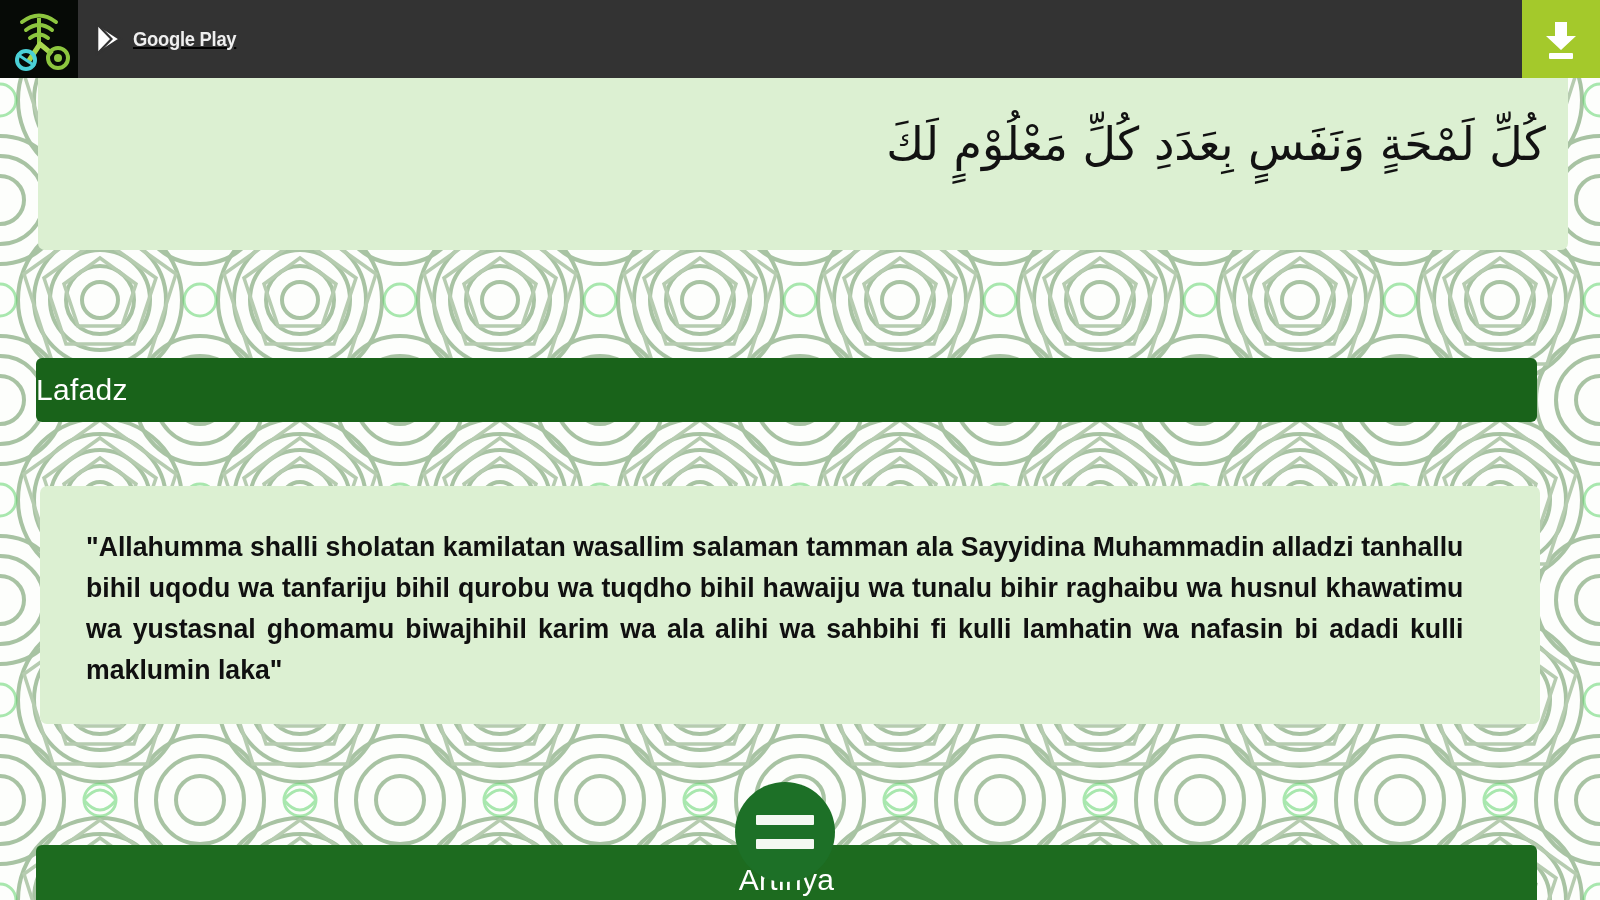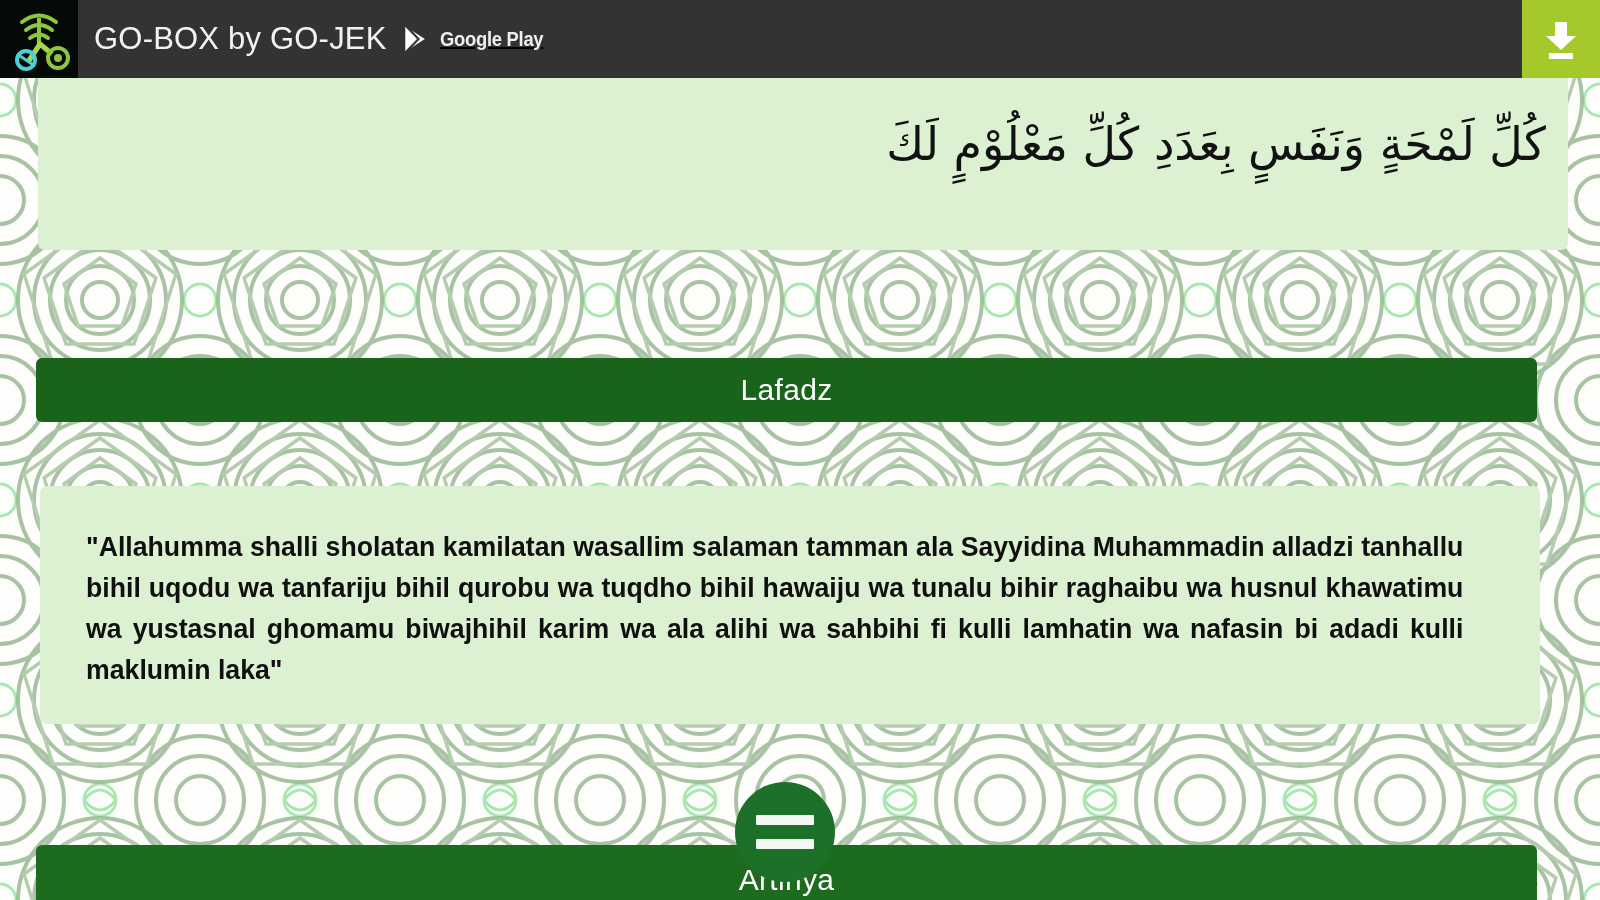--- a/index.html
+++ b/index.html
@@ -119,21 +119,21 @@
 
   
   #lafadz-button{
     position:absolute;
     left:36px; top:358px;
     width:1501px; height:64px;
     background:#19631a;
     border-radius:6px;
     display:flex;
     align-items:center;
-    justify-content:center;
+    justify-content:flex-start;
     cursor:pointer;
   }
   #lafadz-label{
     color:#ffffff;
     font-size:30px;
     font-weight:400;
     letter-spacing:.3px;
   }
 
   
@@ -279,21 +279,20 @@
         <path d="M39 18 L39 48" stroke="#8dc63f" stroke-width="4"></path>
         <path d="M28 62 L40 44 L52 54" stroke="#a7d64f" stroke-width="5" fill="none" stroke-linejoin="round"></path>
         <circle cx="26" cy="60" r="9" fill="none" stroke="#4ad0d6" stroke-width="4"></circle>
         <circle cx="58" cy="58" r="10" fill="none" stroke="#8dc63f" stroke-width="4"></circle>
         <circle cx="58" cy="58" r="4" fill="#8dc63f"></circle>
         <path d="M17 54 L35 66" stroke="#4ad0d6" stroke-width="3"></path>
       </svg>
     </div>
 
     <div id="ad-text-wrap">
-      <span id="ad-title">GO-BOX by GO-JEK</span>
       <span id="gp-badge">
         <svg id="gp-logo" width="30" height="34" viewBox="0 0 30 34" aria-hidden="true">
           <path d="M3 2 L26 17 L3 32 Z" fill="#ffffff"></path>
           <path d="M3 2 L26 17 L3 32 Z" fill="none" stroke="#333333" stroke-width="2.6"></path>
           <path d="M3 2 L17.5 17 L3 32" fill="none" stroke="#333333" stroke-width="2.2"></path>
         </svg>
         <span id="gp-label">Google Play</span>
       </span>
     </div>
 

